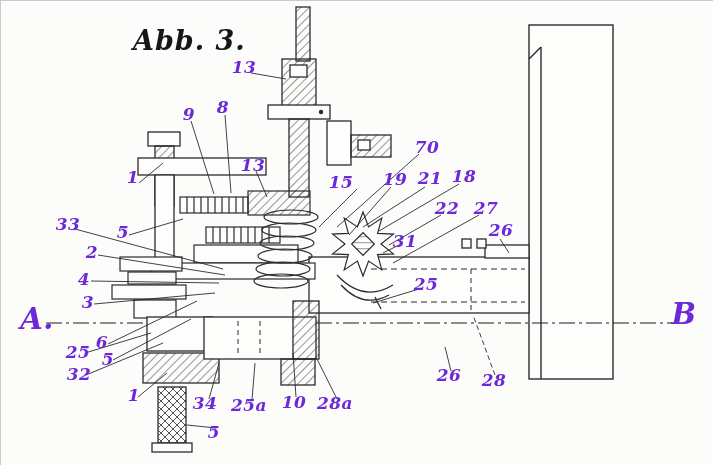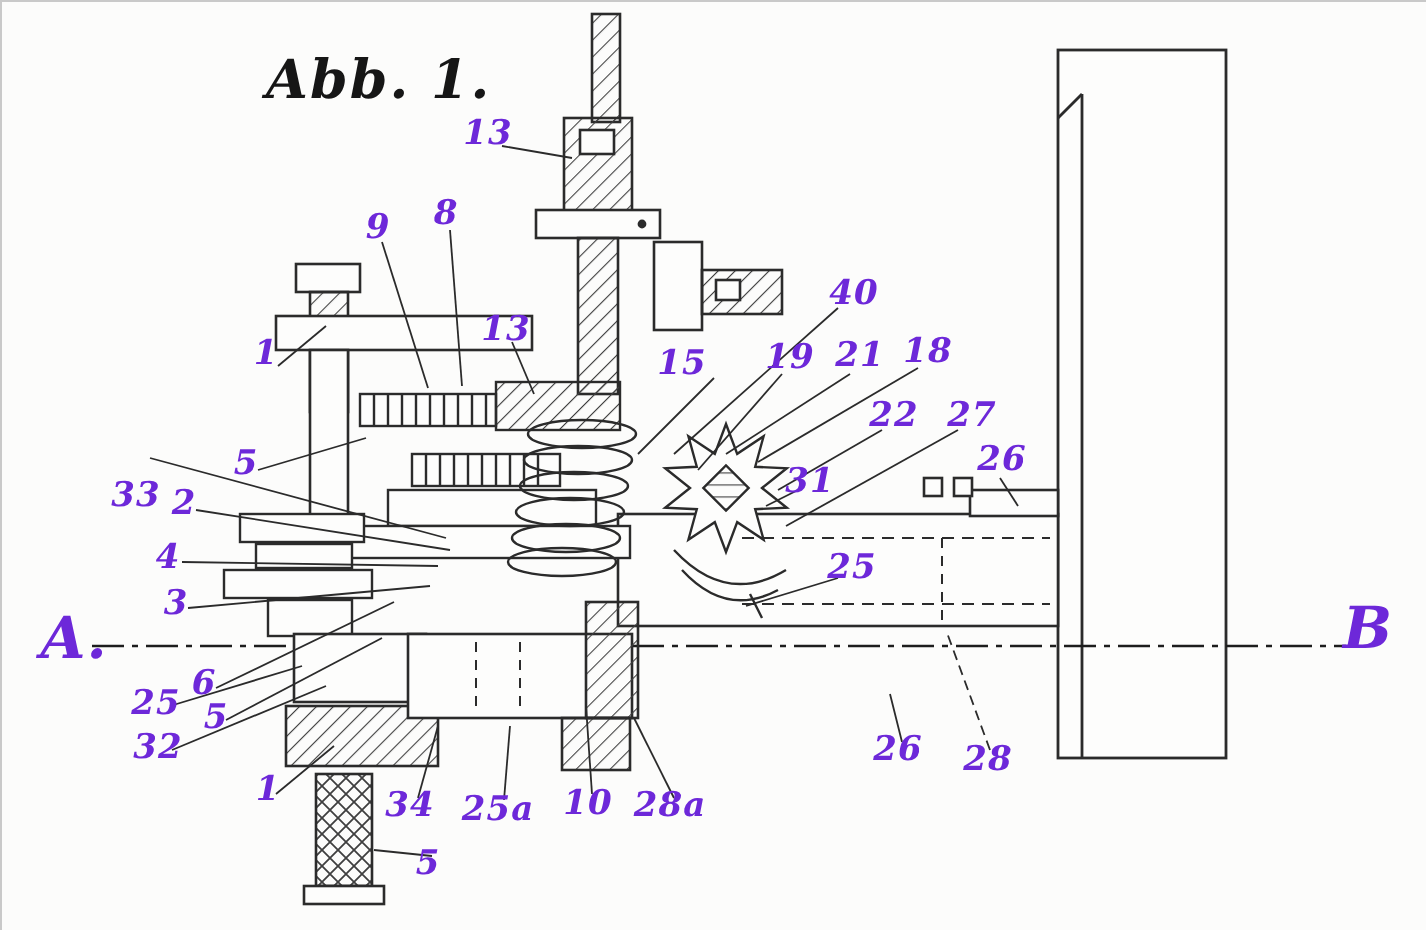--- a/index.html
+++ b/index.html
@@ -184,39 +184,39 @@
       <line x1="208" y1="398" x2="218" y2="362"></line>
       <line x1="251" y1="399" x2="254" y2="362"></line>
       <line x1="295" y1="396" x2="292" y2="352"></line>
       <line x1="336" y1="398" x2="316" y2="358"></line>
       <line x1="215" y1="427" x2="186" y2="424"></line>
       <line x1="450" y1="370" x2="444" y2="346"></line>
       <line x1="494" y1="374" x2="472" y2="314" stroke-dasharray="5 3"></line>
     </g>
   </svg>
 
-  <div class="figure-title">Abb. 1.</div>
+  <div class="figure-title">Abb. 3.</div>
 
   <div id="label-layer">
       <span class="part-label" style="left: 243px; top: 66px;">13</span>
       <span class="part-label" style="left: 188px; top: 113px;">9</span>
       <span class="part-label" style="left: 222px; top: 106px;">8</span>
       <span class="part-label" style="left: 252px; top: 164px;">13</span>
-      <span class="part-label" style="left: 426px; top: 146px;">40</span>
+      <span class="part-label" style="left: 426px; top: 146px;">70</span>
       <span class="part-label" style="left: 340px; top: 181px;">15</span>
       <span class="part-label" style="left: 394px; top: 178px;">19</span>
       <span class="part-label" style="left: 429px; top: 177px;">21</span>
       <span class="part-label" style="left: 463px; top: 175px;">18</span>
       <span class="part-label" style="left: 446px; top: 207px;">22</span>
       <span class="part-label" style="left: 485px; top: 207px;">27</span>
       <span class="part-label" style="left: 500px; top: 229px;">26</span>
       <span class="part-label" style="left: 404px; top: 240px;">31</span>
       <span class="part-label" style="left: 132px; top: 176px;">1</span>
       <span class="part-label" style="left: 122px; top: 231px;">5</span>
-      <span class="part-label" style="left: 67px; top: 223px; margin-top: 24px;">33</span>
+      <span class="part-label" style="left: 67px; top: 223px;">33</span>
       <span class="part-label" style="left: 91px; top: 251px;">2</span>
       <span class="part-label" style="left: 83px; top: 278px;">4</span>
       <span class="part-label" style="left: 87px; top: 301px;">3</span>
       <span class="part-label" style="left: 425px; top: 283px;">25</span>
       <span class="part-label endpoint" style="left: 36px; top: 318px; font-size: 29px;">A.</span>
       <span class="part-label endpoint" style="left: 683px; top: 313px; font-size: 29px;">B</span>
       <span class="part-label" style="left: 77px; top: 351px;">25</span>
       <span class="part-label" style="left: 101px; top: 341px;">6</span>
       <span class="part-label" style="left: 107px; top: 358px;">5</span>
       <span class="part-label" style="left: 78px; top: 373px;">32</span>

